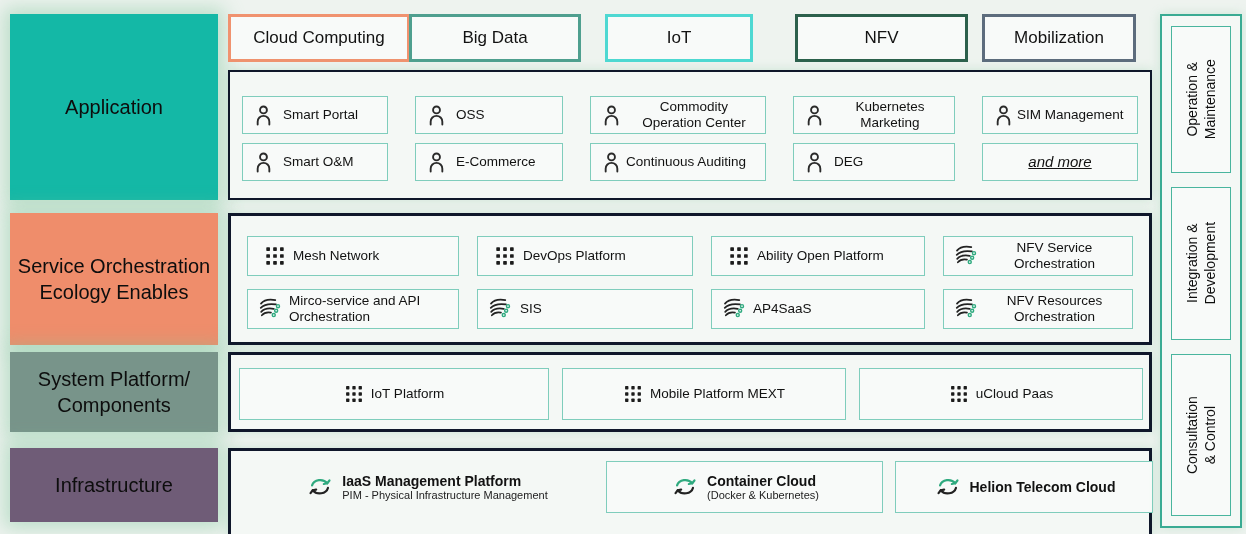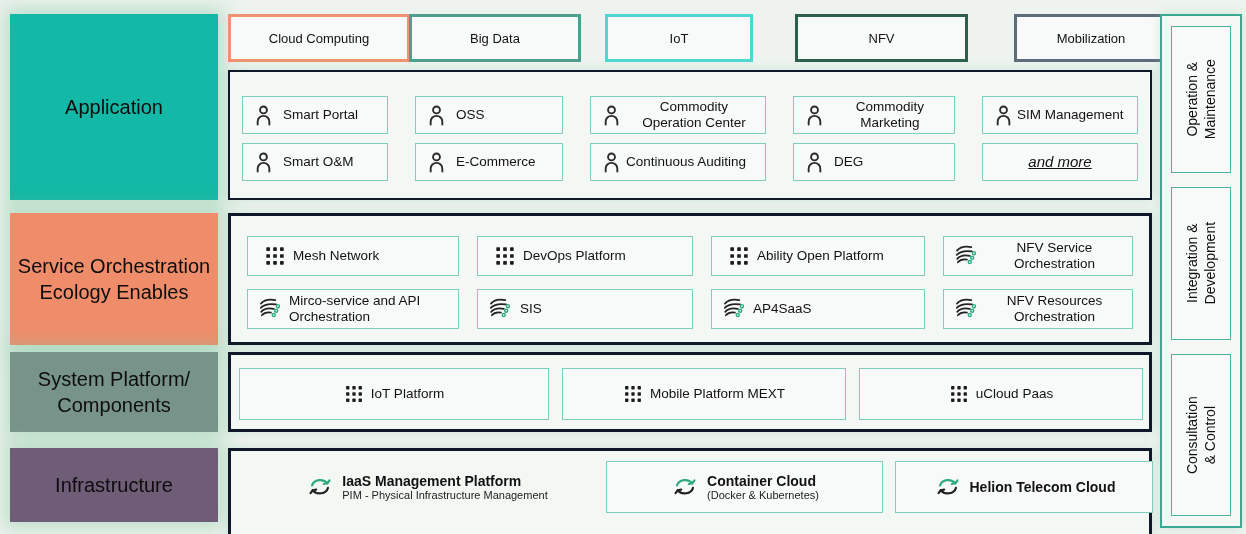--- a/index.html
+++ b/index.html
@@ -9,26 +9,26 @@
   .side-label{position:absolute;left:10px;width:208px;display:flex;align-items:center;justify-content:center;
     text-align:center;font-size:20px;line-height:1.3;color:#0d0d0d;
     box-shadow:0 0 18px 6px rgba(126,198,156,.45);}
   .side-app{top:14px;height:186px;background:#14b8a6;}
   .side-svc{top:213px;height:132px;background:#ef8d6b;}
   .side-sys{top:352px;height:80px;background:#78948a;}
   .side-infra{top:448px;height:74px;background:#6f5c77;}
 
   
   .cat{position:absolute;top:14px;height:48px;box-sizing:border-box;background:#f8faf9;border:3px solid #888;
-    display:flex;align-items:center;justify-content:center;font-size:13px;}
+    display:flex;align-items:center;justify-content:center;font-size:17px;}
   .cat-0{left:228px;width:182px;border-color:#f0926f;}
   .cat-1{left:409px;width:172px;border-color:#4f9f8f;}
   .cat-2{left:605px;width:148px;border-color:#4ed8d2;}
   .cat-3{left:795px;width:173px;border-color:#2c604c;}
-  .cat-4{left:982px;width:154px;border-color:#5d6c7d;margin-left:32px;}
+  .cat-4{left:982px;width:154px;border-color:#5d6c7d;}
 
   
   .container{position:absolute;left:228px;width:924px;box-sizing:border-box;background:#f4f8f5;
     border:2px solid #0f172a;box-shadow:0 0 10px rgba(126,198,156,.3);}
   .c-app{top:70px;height:130px;}
   .c-svc{top:213px;height:132px;border-width:3px;}
   .c-sys{top:352px;height:80px;border-width:3px;}
   .c-infra{top:448px;height:90px;border-width:3px;}
 
   
@@ -148,21 +148,21 @@
       <div class="item center">
         <svg class="ic" width="25" height="25" viewBox="0 0 24 24">
             <use href="#sym-user"></use>
           </svg>
         <span class="lbl">Commodity Operation Center</span>
       </div>
       <div class="item center">
         <svg class="ic" width="25" height="25" viewBox="0 0 24 24">
             <use href="#sym-user"></use>
           </svg>
-        <span class="lbl">Commodity Marketing</span>
+        <span class="lbl">Kubernetes Marketing</span>
       </div>
       <div class="item" style="gap:1px">
         <svg class="ic" width="25" height="25" viewBox="0 0 24 24">
             <use href="#sym-user"></use>
           </svg>
         <span class="lbl">SIM Management</span>
       </div>
       <div class="item">
         <svg class="ic" width="25" height="25" viewBox="0 0 24 24">
             <use href="#sym-user"></use>

